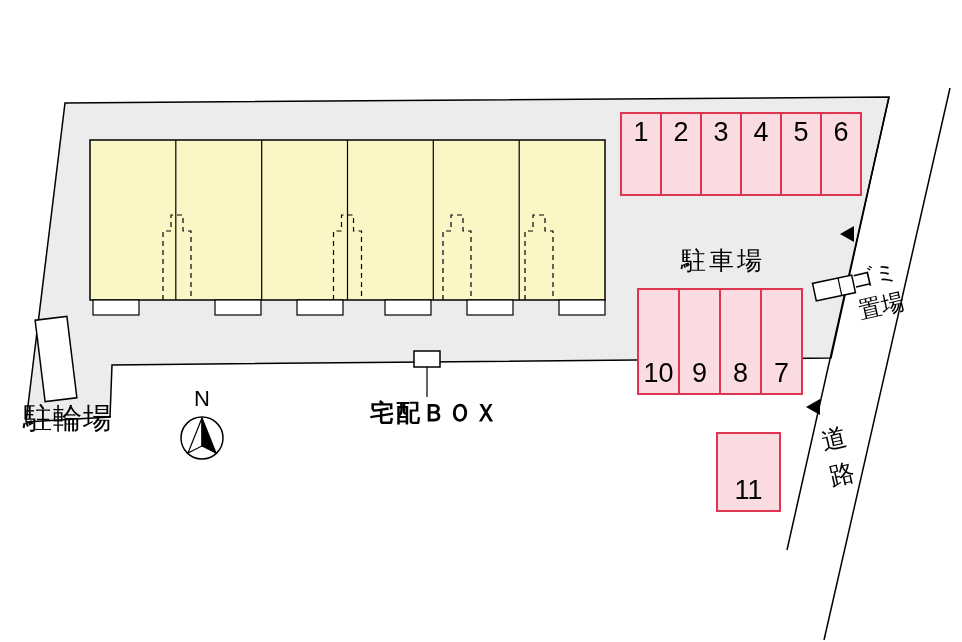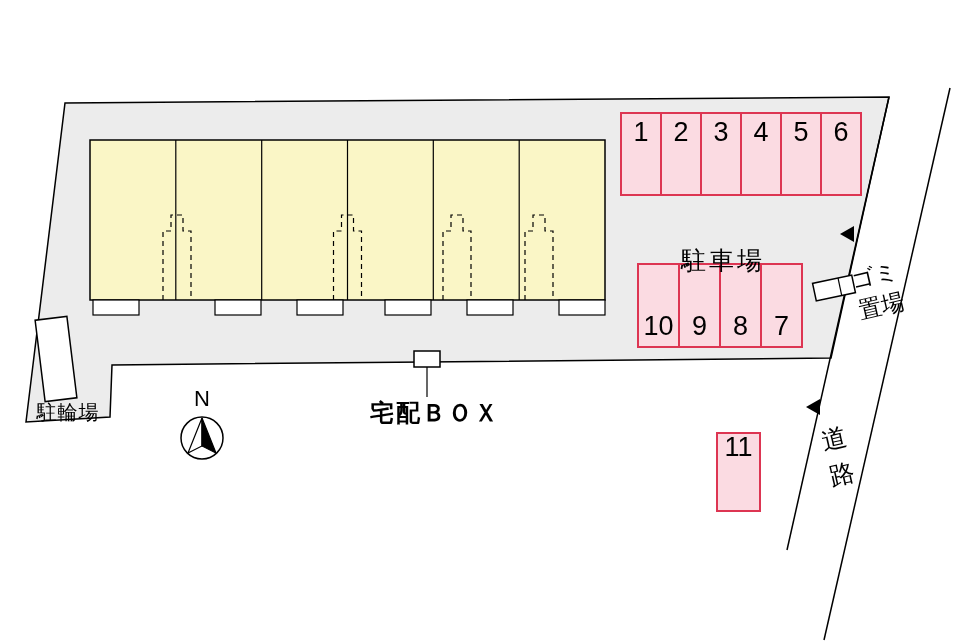--- a/index.html
+++ b/index.html
@@ -10,36 +10,36 @@
     --outline:#000000;
   }
   html,body{margin:0;padding:0;background:#ffffff;}
   #stage{
     position:relative;width:962px;height:642px;background:#ffffff;overflow:hidden;
     font-family:"Liberation Sans","DejaVu Sans",sans-serif;color:#000;
   }
   #shapes{position:absolute;left:0;top:0;}
   .lbl{position:absolute;text-align:center;white-space:pre-line;color:#000;}
   .lbl-parking{left:648px;top:228px;width:150px;font-size:25px;letter-spacing:3px;margin-top:16px;}
-  .lbl-bicycle{left:12px;top:399px;width:112px;font-size:20px;letter-spacing:1px;}
+  .lbl-bicycle{left:12px;top:399px;width:112px;font-size:29px;letter-spacing:1px;}
   .lbl-delivery{left:352px;top:397px;width:166px;font-size:24px;letter-spacing:2px;font-weight:bold;}
   .lbl-garbage{left:849px;top:260px;width:58px;font-size:23px;line-height:1.35;transform:rotate(-13deg);}
   .lbl-road{left:822px;top:420px;width:32px;font-size:25px;line-height:1.45;transform:rotate(-13deg);}
   .lbl-north{left:189px;top:386px;width:26px;font-size:22px;}
   .pcell{
     position:absolute;box-sizing:border-box;
     border:2px solid var(--space-border);background:var(--space-fill);
     display:flex;justify-content:center;font-size:27px;
   }
   .pcell span{line-height:1;}
   .row-top{top:112px;height:84px;width:42px;align-items:flex-start;}
   .row-top span{padding-top:5px;}
-  .row-mid{top:263px;height:85px;width:43px;align-items:flex-end;}
+  .row-mid{top:288px;height:107px;width:43px;align-items:flex-end;}
   .row-mid span{padding-bottom:6px;}
-  .cell-11{left:716px;top:432px;width:45px;height:80px;}
+  .cell-11{left:716px;top:432px;width:65px;height:80px;align-items:flex-end;}
   .cell-11 span{padding-bottom:6px;}
 </style>
 </head>
 <body>
 
 <div id="stage">
 
   <svg id="shapes" width="962" height="642" viewBox="0 0 962 642">
 
     <polygon points="65,103 889,97 831,358 112,365 110,417 26,422" style="fill:var(--site-fill);stroke:var(--outline);stroke-width:1.5;"></polygon>

